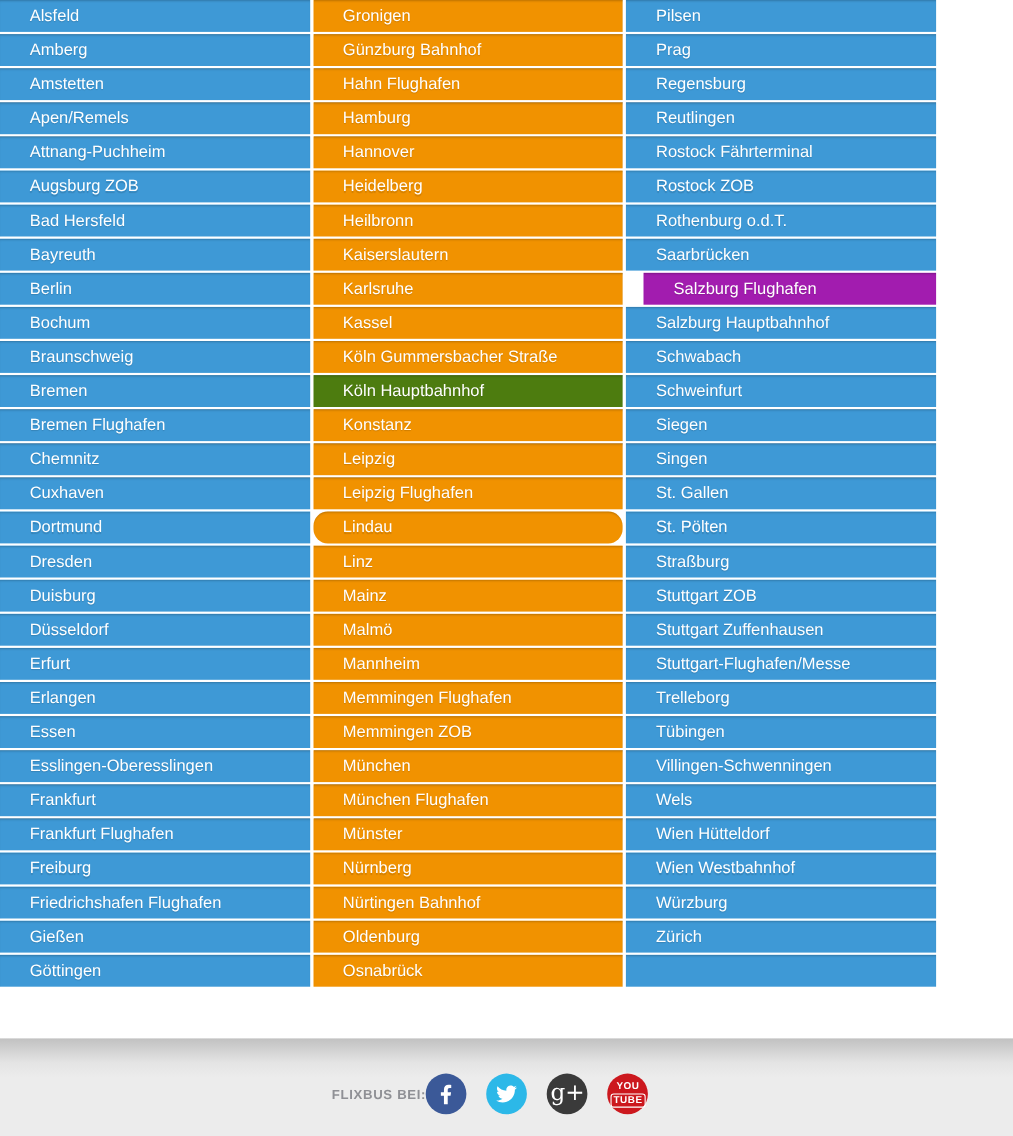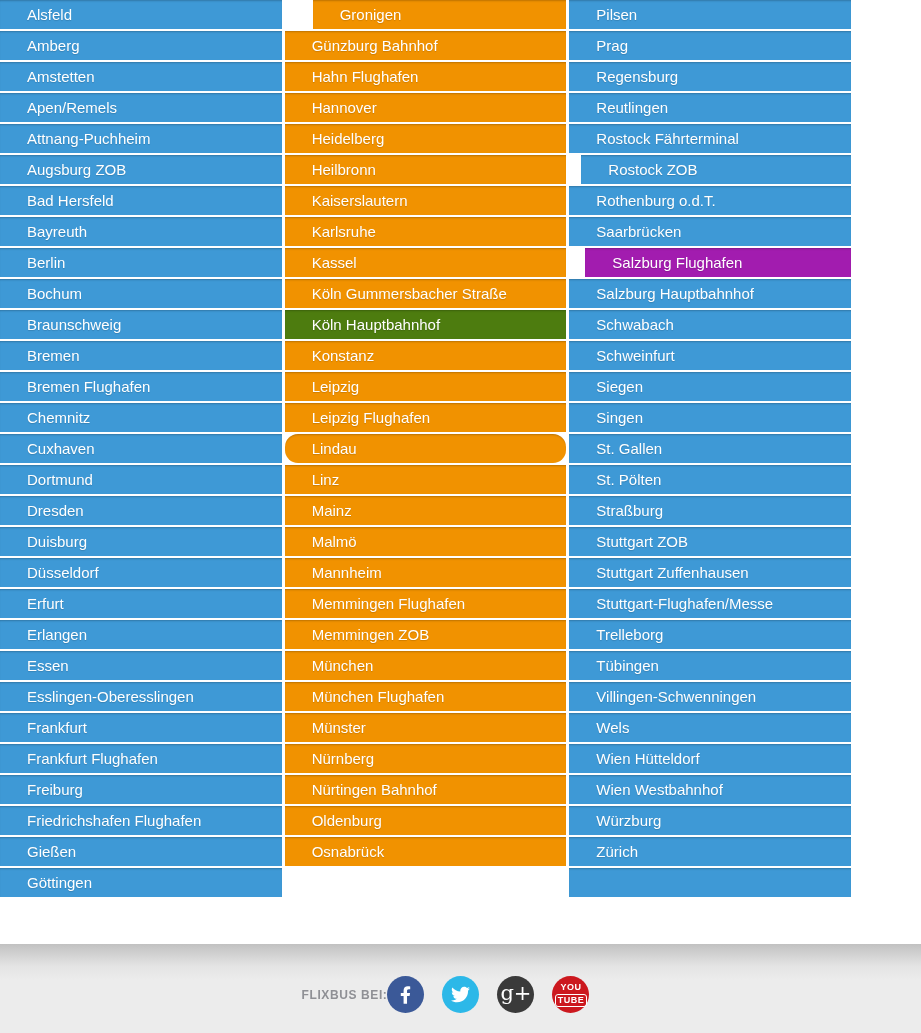--- a/index.html
+++ b/index.html
@@ -85,23 +85,24 @@
         <a class="cell" style="background: rgb(62, 153, 214);">Essen</a>
         <a class="cell" style="background: rgb(62, 153, 214);">Esslingen-Oberesslingen</a>
         <a class="cell" style="background: rgb(62, 153, 214);">Frankfurt</a>
         <a class="cell" style="background: rgb(62, 153, 214);">Frankfurt Flughafen</a>
         <a class="cell" style="background: rgb(62, 153, 214);">Freiburg</a>
         <a class="cell" style="background: rgb(62, 153, 214);">Friedrichshafen Flughafen</a>
         <a class="cell" style="background: rgb(62, 153, 214);">Gießen</a>
         <a class="cell" style="background: rgb(62, 153, 214);">Göttingen</a>
       </div>
       <div class="col">
-        <a class="cell" style="background: rgb(241, 146, 0); margin-left: 28px;">Gronigen</a>
+        <a class="cell" style="background: rgb(241, 146, 0);">Gronigen</a>
         <a class="cell" style="background: rgb(241, 146, 0);">Günzburg Bahnhof</a>
         <a class="cell" style="background: rgb(241, 146, 0);">Hahn Flughafen</a>
+        <a class="cell" style="background: rgb(241, 146, 0);">Hamburg</a>
         <a class="cell" style="background: rgb(241, 146, 0);">Hannover</a>
         <a class="cell" style="background: rgb(241, 146, 0);">Heidelberg</a>
         <a class="cell" style="background: rgb(241, 146, 0);">Heilbronn</a>
         <a class="cell" style="background: rgb(241, 146, 0);">Kaiserslautern</a>
         <a class="cell" style="background: rgb(241, 146, 0);">Karlsruhe</a>
         <a class="cell" style="background: rgb(241, 146, 0);">Kassel</a>
         <a class="cell" style="background: rgb(241, 146, 0);">Köln Gummersbacher Straße</a>
         <a class="cell" style="background: #4d7c0f;">Köln Hauptbahnhof</a>
         <a class="cell" style="background: rgb(241, 146, 0);">Konstanz</a>
         <a class="cell" style="background: rgb(241, 146, 0);">Leipzig</a>
@@ -120,21 +121,21 @@
         <a class="cell" style="background: rgb(241, 146, 0);">Nürtingen Bahnhof</a>
         <a class="cell" style="background: rgb(241, 146, 0);">Oldenburg</a>
         <a class="cell" style="background: rgb(241, 146, 0);">Osnabrück</a>
       </div>
       <div class="col">
         <a class="cell" style="background: rgb(62, 153, 214);">Pilsen</a>
         <a class="cell" style="background: rgb(62, 153, 214);">Prag</a>
         <a class="cell" style="background: rgb(62, 153, 214);">Regensburg</a>
         <a class="cell" style="background: rgb(62, 153, 214);">Reutlingen</a>
         <a class="cell" style="background: rgb(62, 153, 214);">Rostock Fährterminal</a>
-        <a class="cell" style="background: rgb(62, 153, 214); margin-left: 12px;">Rostock ZOB</a>
+        <a class="cell" style="background: rgb(62, 153, 214);">Rostock ZOB</a>
         <a class="cell" style="background: rgb(62, 153, 214);">Rothenburg o.d.T.</a>
         <a class="cell" style="background: rgb(62, 153, 214);">Saarbrücken</a>
         <a class="cell" style="background: #a21caf; margin-left: 16px;">Salzburg Flughafen</a>
         <a class="cell" style="background: rgb(62, 153, 214);">Salzburg Hauptbahnhof</a>
         <a class="cell" style="background: rgb(62, 153, 214);">Schwabach</a>
         <a class="cell" style="background: rgb(62, 153, 214);">Schweinfurt</a>
         <a class="cell" style="background: rgb(62, 153, 214);">Siegen</a>
         <a class="cell" style="background: rgb(62, 153, 214);">Singen</a>
         <a class="cell" style="background: rgb(62, 153, 214);">St. Gallen</a>
         <a class="cell" style="background: rgb(62, 153, 214);">St. Pölten</a>

